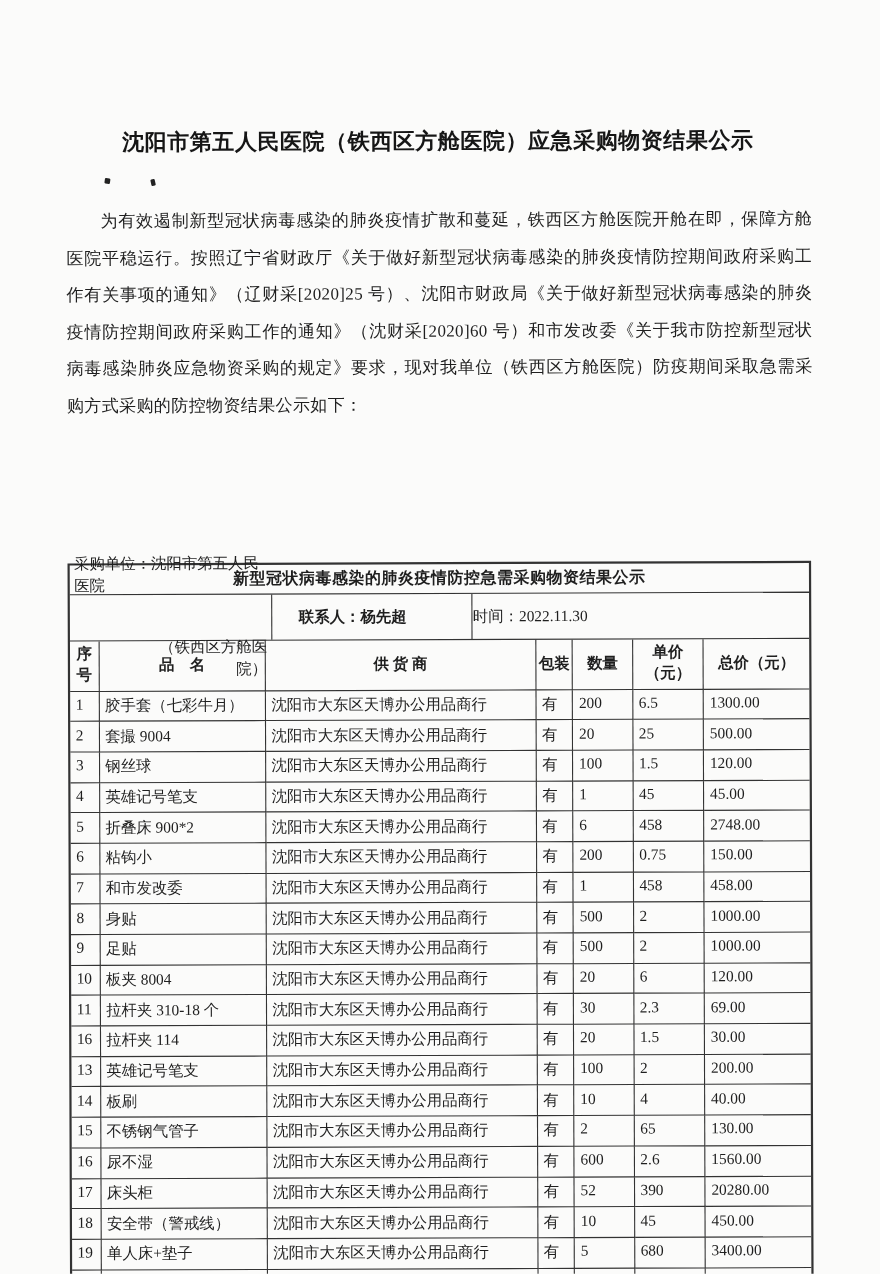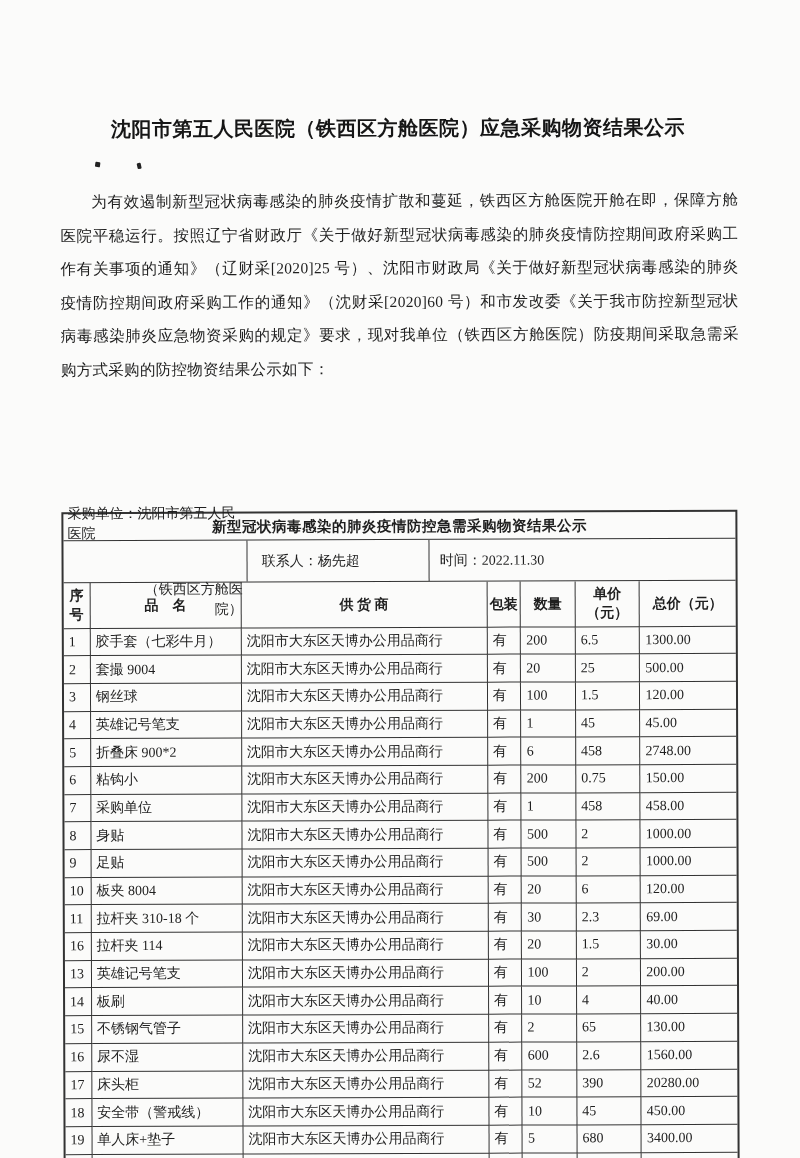--- a/index.html
+++ b/index.html
@@ -70,23 +70,23 @@
   }
   .info-cell{
     display:flex;
     flex-direction:column;
     justify-content:center;
     padding:0 4px;
   }
   .info-cell.unit{width:27.4%;border-right:1px solid var(--border);line-height:20px;gap:36px;}
   .info-cell.unit .l1{text-align:left;}
   .info-cell.unit .l2{text-align:right;padding-left:4.6em;}
-  .info-cell.contact{width:27.1%;border-right:1px solid var(--border);align-items:flex-start;padding-left:14px;}
+  .info-cell.contact{width:27.1%;border-right:1px solid var(--border);align-items:flex-start;padding-left:24px;font-weight:bold;}
   .info-cell.phone{width:23.0%;border-right:1px solid var(--border);align-items:flex-start;padding-left:10px;}
-  .info-cell.date{width:22.5%;align-items:flex-start;padding-left:10px;}
+  .info-cell.date{width:22.5%;align-items:flex-start;padding-left:0;}
   table.grid{
     width:100%;
     border-collapse:collapse;
     table-layout:fixed;
     font-size:14px;
   }
   table.grid th, table.grid td{
     border:1px solid var(--border);
     padding:0 5px;
     vertical-align:middle;
@@ -211,21 +211,21 @@
             <td class="col-index">6</td>
             <td class="col-item-name">粘钩小</td>
             <td class="col-supplier">沈阳市大东区天博办公用品商行</td>
             <td class="col-package">有</td>
             <td class="col-quantity">200</td>
             <td class="col-unit-price">0.75</td>
             <td class="col-total-price">150.00</td>
           </tr>
           <tr>
             <td class="col-index">7</td>
-            <td class="col-item-name">采购单位</td>
+            <td class="col-item-name">和市发改委</td>
             <td class="col-supplier">沈阳市大东区天博办公用品商行</td>
             <td class="col-package">有</td>
             <td class="col-quantity">1</td>
             <td class="col-unit-price">458</td>
             <td class="col-total-price">458.00</td>
           </tr>
           <tr>
             <td class="col-index">8</td>
             <td class="col-item-name">身贴</td>
             <td class="col-supplier">沈阳市大东区天博办公用品商行</td>

